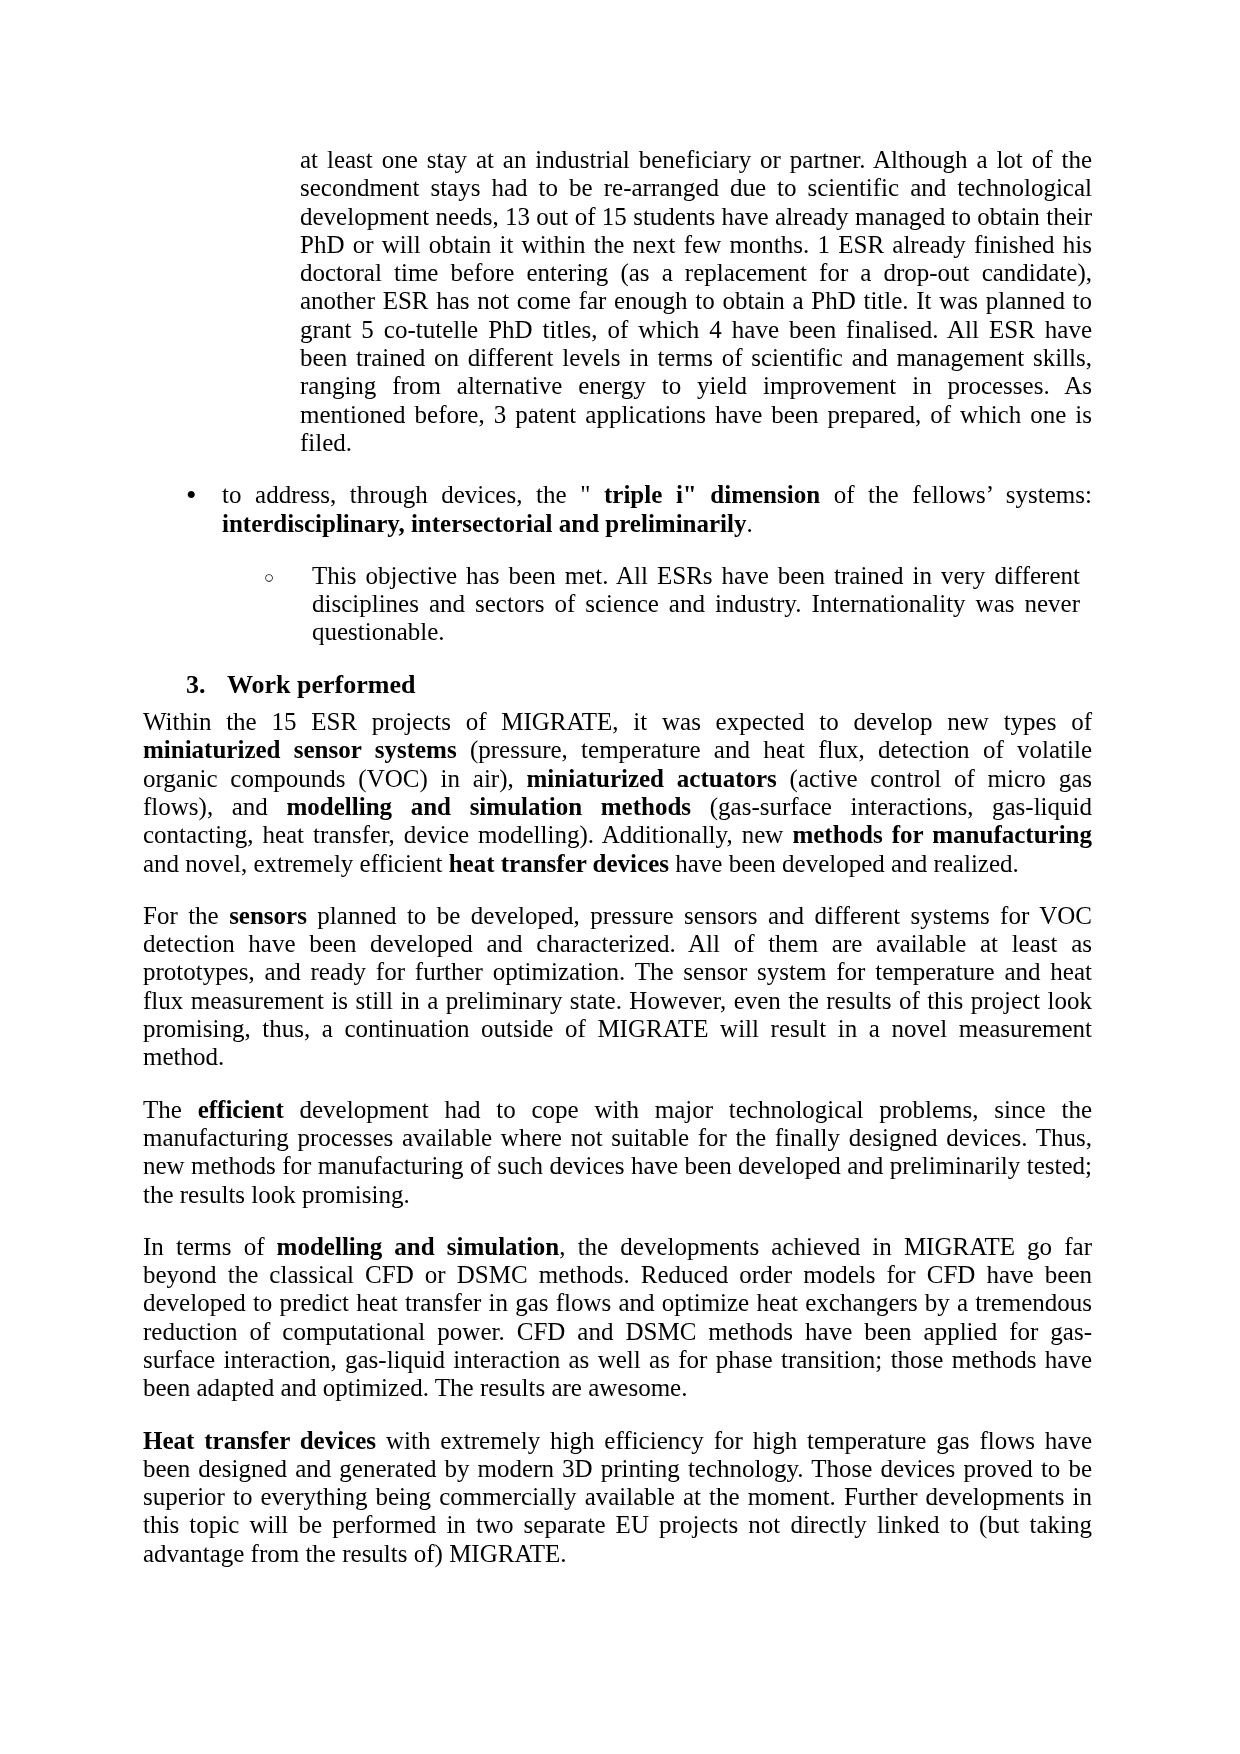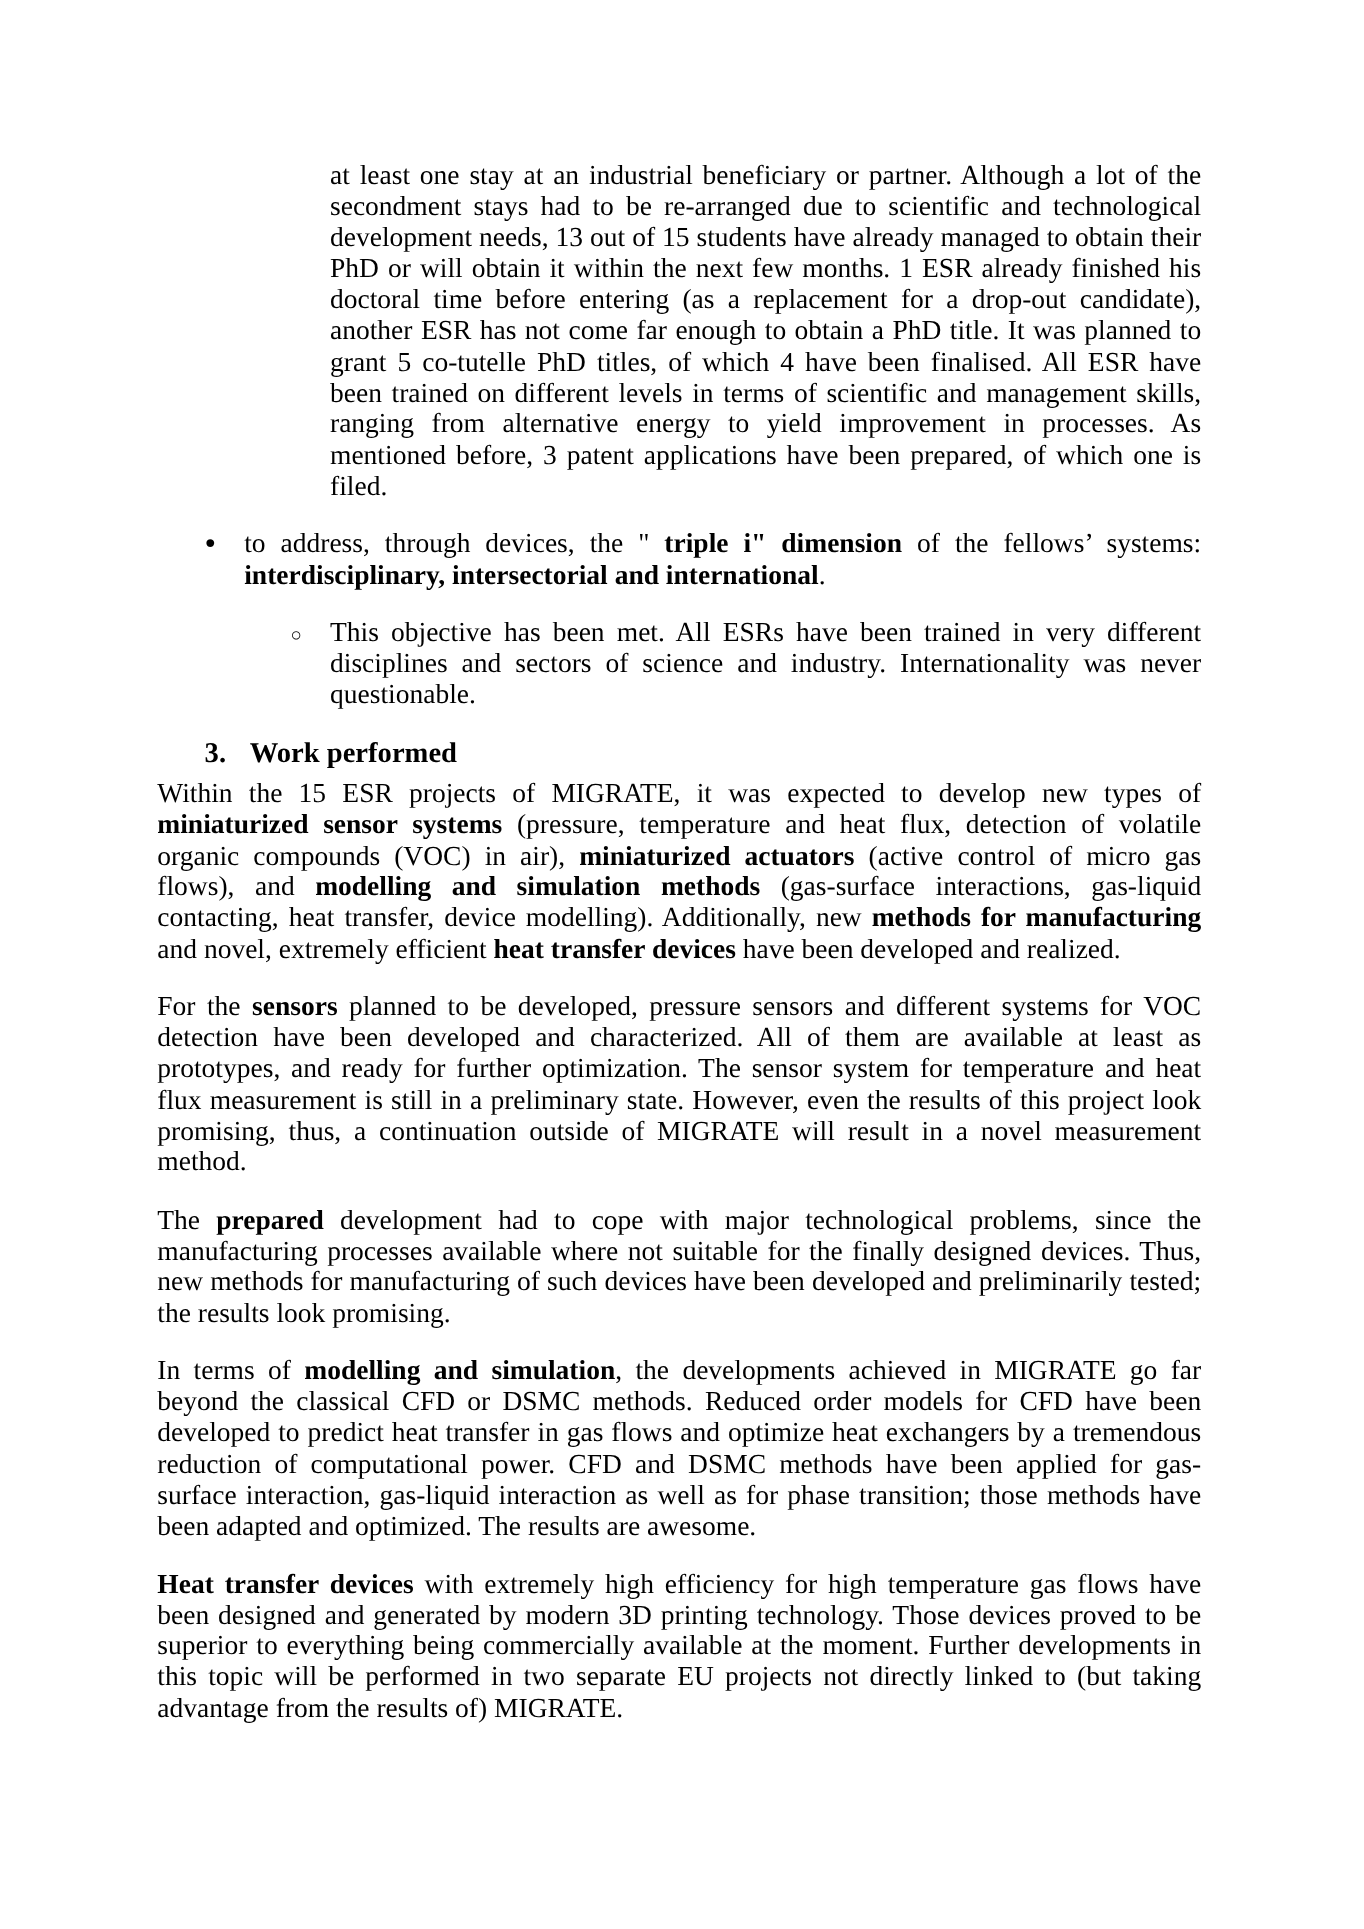--- a/index.html
+++ b/index.html
@@ -35,21 +35,21 @@
     position: absolute;
     left: -36px;
     top: 0;
     font-size: 30px;
     line-height: 28.3px;
   }
   .sub-item {
     position: relative;
     margin: 0 0 24px 157px;
   }
-  .sub-item .para { margin: 0; }
+  .sub-item .para { margin: 12px; }
   .sub-marker {
     position: absolute;
     left: -36px;
     top: 2px;
     font-size: 17px;
     line-height: 28.3px;
   }
   .heading {
     margin: 4px 0 9px 43px;
     font-size: 26px;
@@ -64,34 +64,34 @@
 </head>
 <body>
 
 <div class="page">
   <div class="content">
 
     <p class="para indent1"><span>at least one stay at an industrial beneficiary or partner. Although a lot of the secondment stays had to be re-arranged due to scientific and technological development needs, 13 out of 15 students have already managed to obtain their PhD or will obtain it within the next few months. 1 ESR already finished his doctoral time before entering (as a replacement for a drop-out candidate), another ESR has not come far enough to obtain a PhD title. It was planned to grant 5 co-tutelle PhD titles, of which 4 have been finalised. All ESR have been trained on different levels in terms of scientific and management skills, ranging from alternative energy to yield improvement in processes. As mentioned before, 3 patent applications have been prepared, of which one is filed.</span></p>
 
     <div class="bullet-item">
       <span class="bullet-marker">•</span>
-      <p class="para"><span>to address, through devices, the " </span><b>triple i" dimension</b><span> of the fellows’ systems: </span><b>interdisciplinary, intersectorial and international</b><span>.</span></p>
+      <p class="para"><span>to address, through devices, the " </span><b>triple i" dimension</b><span> of the fellows’ systems: </span><b>interdisciplinary, intersectorial and preliminarily</b><span>.</span></p>
     </div>
 
     <div class="sub-item">
       <span class="sub-marker">○</span>
       <p class="para"><span>This objective has been met. All ESRs have been trained in very different disciplines and sectors of science and industry. Internationality was never questionable.</span></p>
     </div>
 
     <h2 class="heading"><span class="h-num">3.</span><span>Work performed</span></h2>
 
     <p class="para"><span>Within the 15 ESR projects of MIGRATE, it was expected to develop new types of </span><b>miniaturized sensor systems</b><span> (pressure, temperature and heat flux, detection of volatile organic compounds (VOC) in air), </span><b>miniaturized actuators</b><span> (active control of micro gas flows), and </span><b>modelling and simulation methods</b><span> (gas-surface interactions, gas-liquid contacting, heat transfer, device modelling). Additionally, new </span><b>methods for manufacturing</b><span> and novel, extremely efficient </span><b>heat transfer devices</b><span> have been developed and realized.</span></p>
 
     <p class="para"><span>For the </span><b>sensors</b><span> planned to be developed, pressure sensors and different systems for VOC detection have been developed and characterized. All of them are available at least as prototypes, and ready for further optimization. The sensor system for temperature and heat flux measurement is still in a preliminary state. However, even the results of this project look promising, thus, a continuation outside of MIGRATE will result in a novel measurement method.</span></p>
 
-    <p class="para"><span>The </span><b>prepared</b><span> development had to cope with major technological problems, since the manufacturing processes available where not suitable for the finally designed devices. Thus, new methods for manufacturing of such devices have been developed and preliminarily tested; the results look promising.</span></p>
+    <p class="para"><span>The </span><b>efficient</b><span> development had to cope with major technological problems, since the manufacturing processes available where not suitable for the finally designed devices. Thus, new methods for manufacturing of such devices have been developed and preliminarily tested; the results look promising.</span></p>
 
     <p class="para"><span>In terms of </span><b>modelling and simulation</b><span>, the developments achieved in MIGRATE go far beyond the classical CFD or DSMC methods. Reduced order models for CFD have been developed to predict heat transfer in gas flows and optimize heat exchangers by a tremendous reduction of computational power. CFD and DSMC methods have been applied for gas-surface interaction, gas-liquid interaction as well as for phase transition; those methods have been adapted and optimized. The results are awesome.</span></p>
 
     <p class="para"><b>Heat transfer devices</b><span> with extremely high efficiency for high temperature gas flows have been designed and generated by modern 3D printing technology. Those devices proved to be superior to everything being commercially available at the moment. Further developments in this topic will be performed in two separate EU projects not directly linked to (but taking advantage from the results of) MIGRATE.</span></p>
 
   </div>
 </div>
 
 </body></html>

